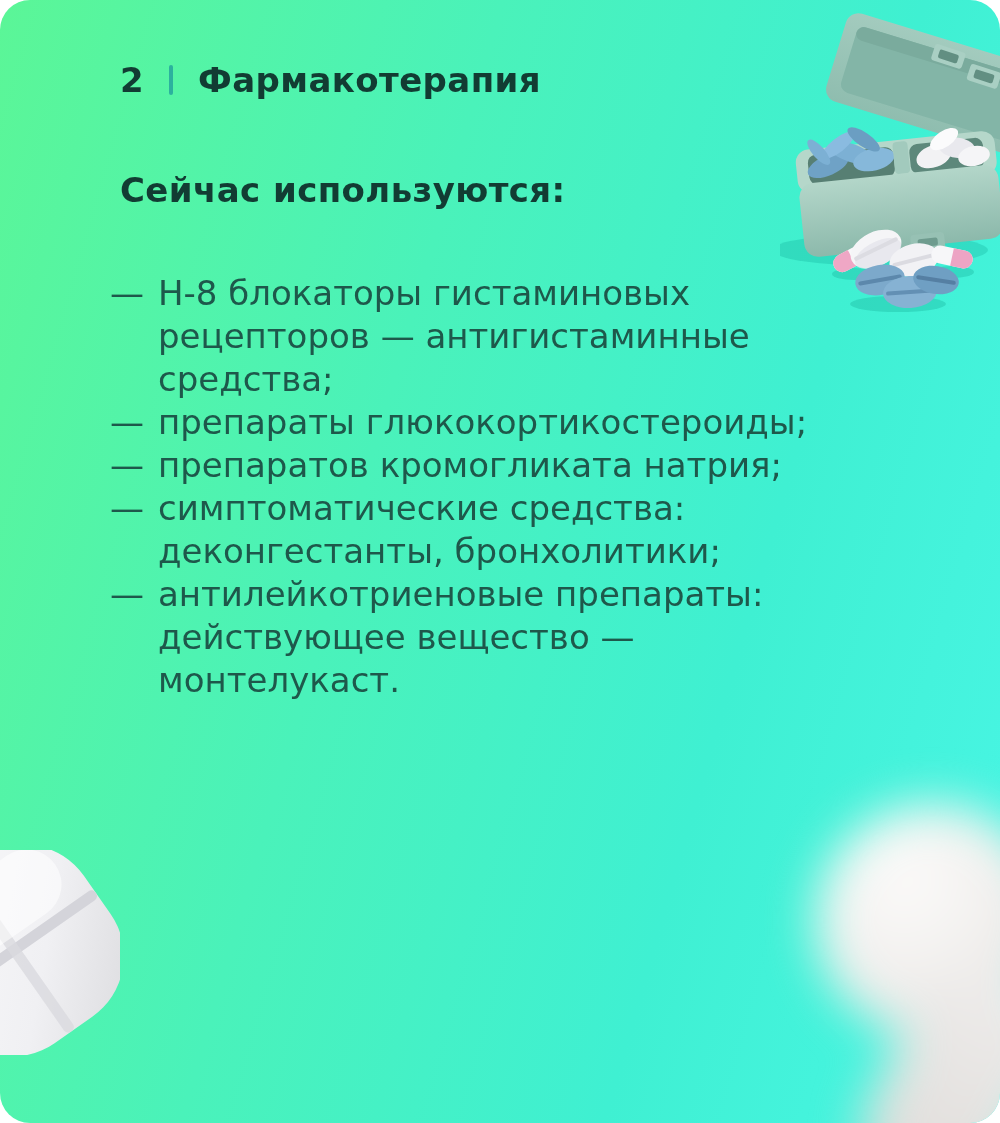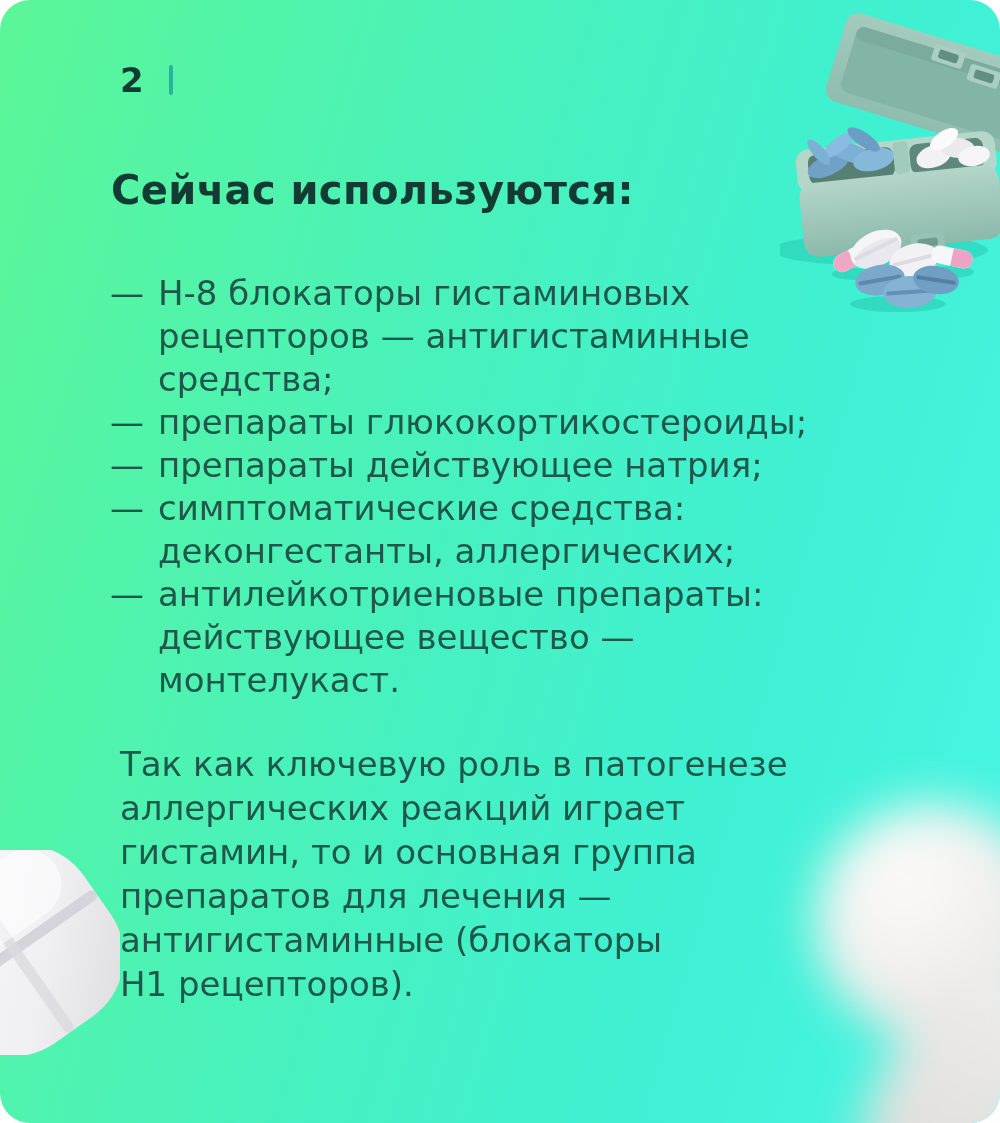--- a/index.html
+++ b/index.html
@@ -18,22 +18,22 @@
     border-radius:30px;overflow:hidden;
     background:linear-gradient(106deg,var(--gradient-start) 0%,#4af2ba 38%,var(--gradient-mid) 70%,var(--gradient-end) 100%);
     color:var(--body-text);
   }
   .header{position:absolute;left:120px;top:60px;display:flex;align-items:center;gap:25px;}
   .header .num,.header .title{
     font-size:34px;font-weight:800;color:var(--heading-text);letter-spacing:.4px;line-height:40px;
   }
   .header .vdiv{width:4px;height:30px;border-radius:2px;background:var(--divider);}
   .subtitle{
-    position:absolute;left:111px;top:170px;margin:0;
-    font-size:40px;font-weight:800;color:var(--heading-text);letter-spacing:.4px;line-height:40px;
+    position:absolute;left:120px;top:170px;margin:0;
+    font-size:34px;font-weight:800;color:var(--heading-text);letter-spacing:.4px;line-height:40px;
   }
   .list{position:absolute;left:110px;top:272px;width:780px;font-size:34px;line-height:43px;font-weight:500;}
   .li{display:flex;}
   .li .marker{flex:0 0 48px;}
   .li .li-text{flex:1;white-space:pre-line;}
   .para{
     position:absolute;left:120px;top:742px;width:780px;margin:0;
     font-size:34px;line-height:44px;font-weight:500;white-space:pre-line;
   }
   .pillbox{position:absolute;top:8px;right:0;width:220px;height:310px;}
@@ -147,58 +147,53 @@
         <g transform="rotate(9 156 272)">
           <ellipse cx="156" cy="272" rx="23" ry="14" fill="#6f9fc3"></ellipse>
           <rect x="136" y="270" width="40" height="4" rx="2" fill="#557fa3"></rect>
         </g>
       </g>
     </svg>
 
     <div class="header">
       <span class="num">2</span>
       <span class="vdiv"></span>
+      <span class="title">Фармакотерапия</span>
     </div>
 
     <h2 class="subtitle">Сейчас используются:</h2>
 
     <div class="list">
       <div class="li">
         <span class="marker">—</span>
         <span class="li-text">Н-8 блокаторы гистаминовых
 рецепторов — антигистаминные
 средства;</span>
       </div>
       <div class="li">
         <span class="marker">—</span>
         <span class="li-text">препараты глюкокортикостероиды;</span>
       </div>
       <div class="li">
         <span class="marker">—</span>
-        <span class="li-text">препараты действующее натрия;</span>
+        <span class="li-text">препаратов кромогликата натрия;</span>
       </div>
       <div class="li">
         <span class="marker">—</span>
         <span class="li-text">симптоматические средства:
-деконгестанты, аллергических;</span>
+деконгестанты, бронхолитики;</span>
       </div>
       <div class="li">
         <span class="marker">—</span>
         <span class="li-text">антилейкотриеновые препараты:
 действующее вещество —
 монтелукаст.</span>
       </div>
     </div>
 
-    <p class="para">Так как ключевую роль в патогенезе
-аллергических реакций играет
-гистамин, то и основная группа
-препаратов для лечения —
-антигистаминные (блокаторы
-Н1 рецепторов).</p>
 
     <svg class="tablet" viewBox="0 0 205 205" aria-hidden="true">
       <defs>
         <linearGradient id="tabGrad" x1="0" y1="0" x2="1" y2="1">
           <stop offset="0" stop-color="#fbfbfc"></stop>
             <stop offset="0.6" stop-color="#f0f0f3"></stop>
             <stop offset="1" stop-color="#dadadd"></stop>
         </linearGradient>
       </defs>
       <g transform="rotate(-35 100 100)">

